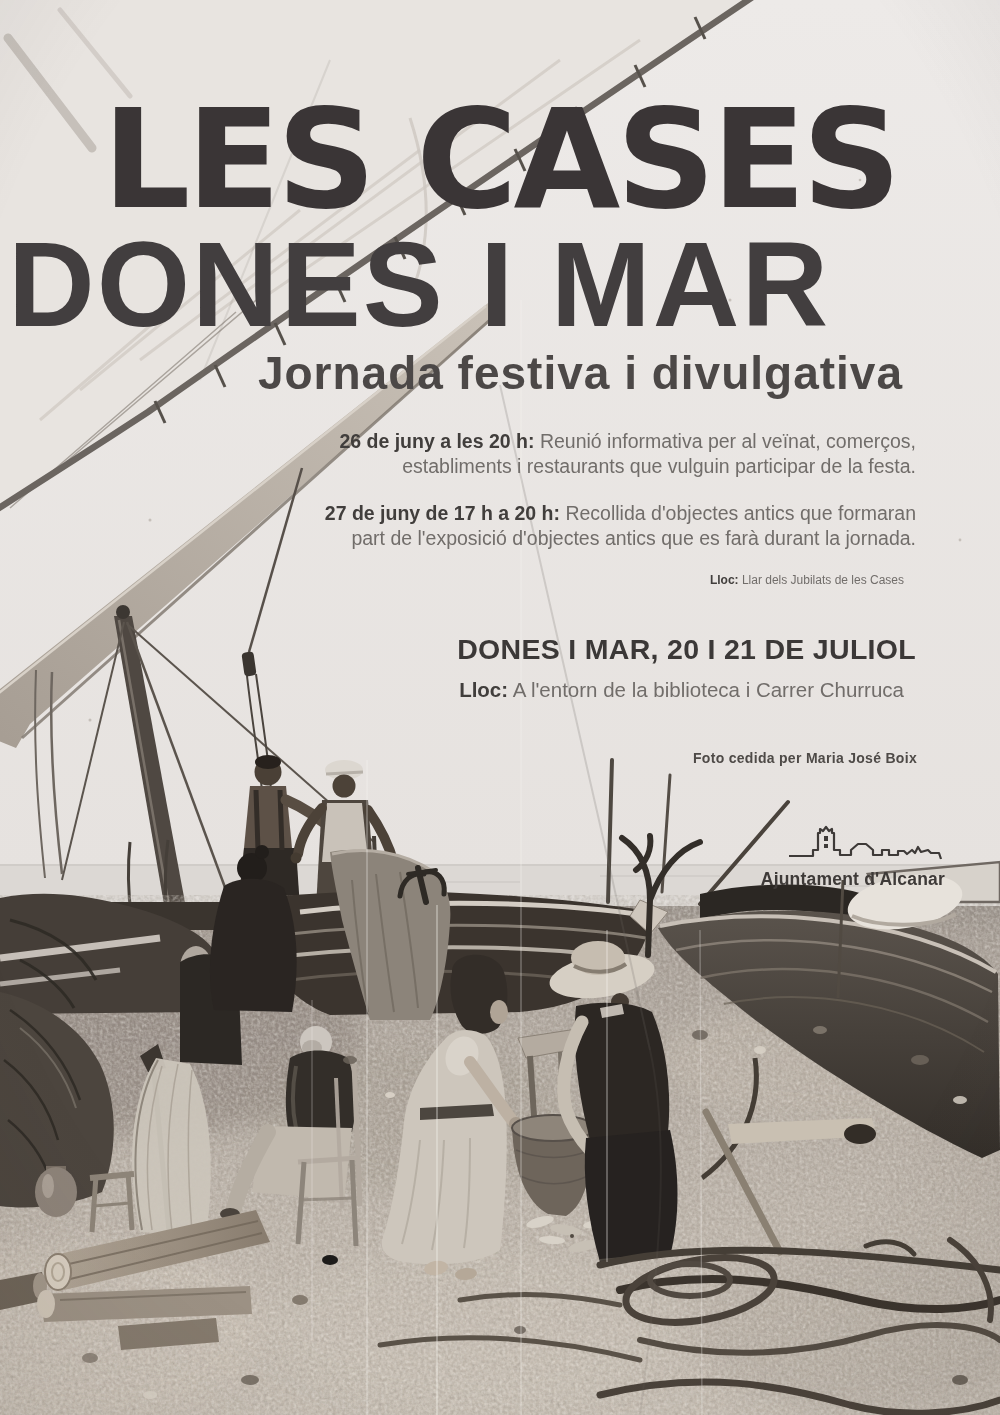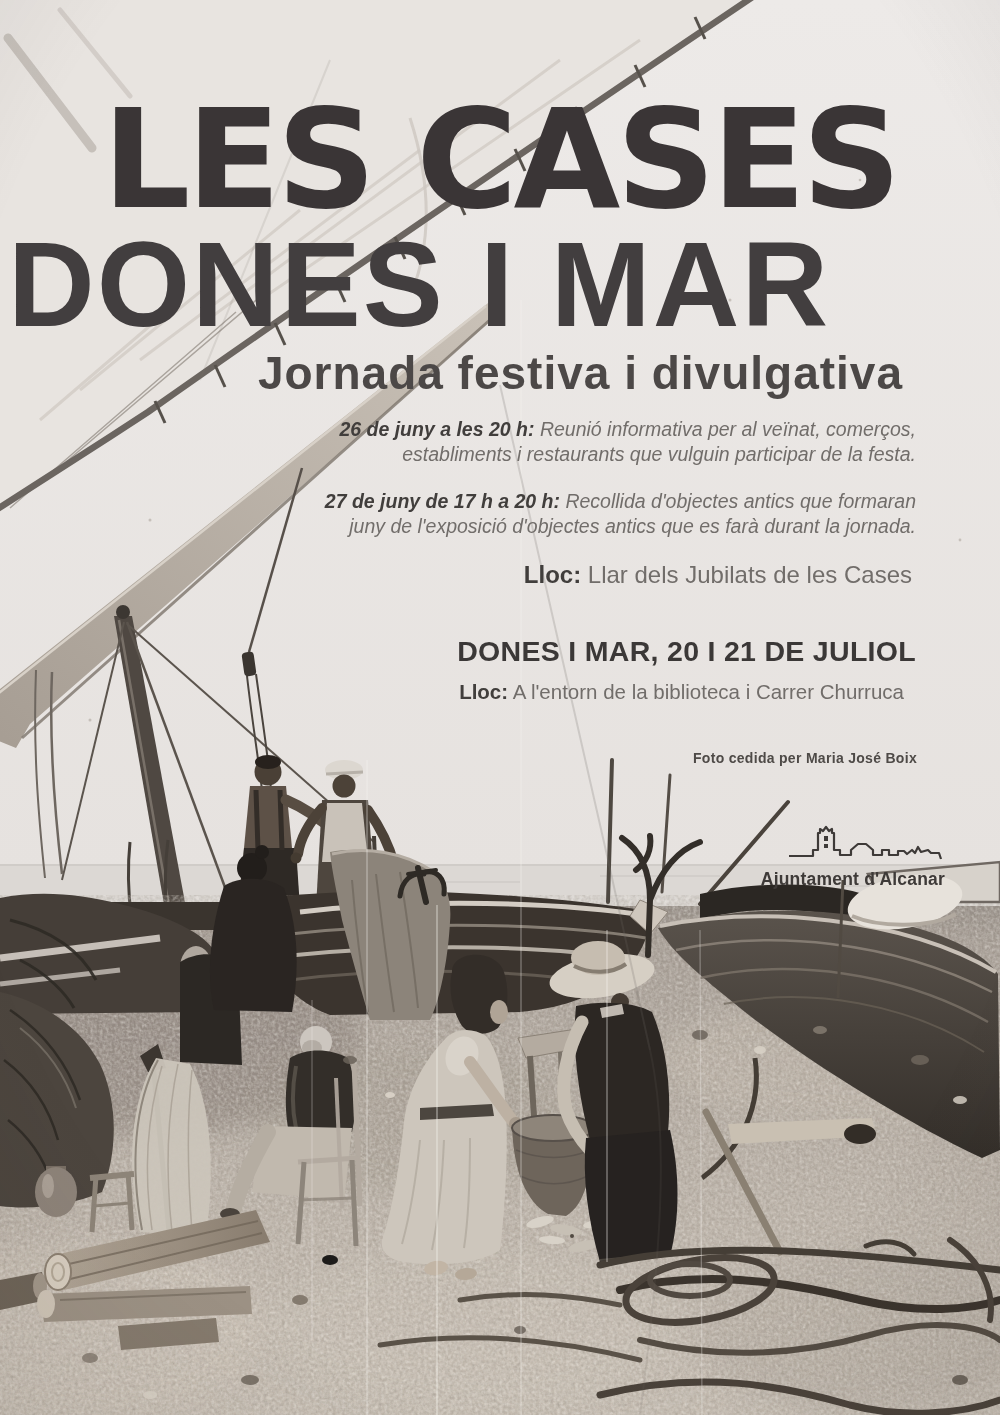--- a/index.html
+++ b/index.html
@@ -8,22 +8,22 @@
   .photo{position:absolute;left:0;top:0;width:1000px;height:1415px;}
   .txt{position:absolute;z-index:5;}
   .title1{left:0;right:0;top:91px;text-align:center;
           font-family:"DejaVu Sans",sans-serif;font-weight:bold;
           font-size:138px;line-height:1;letter-spacing:-4px;color:#3a3536;}
   .title2{left:8px;right:0;top:224px;text-align:left;
           font-weight:bold;font-size:120px;line-height:1;letter-spacing:2px;color:#423e3f;}
   .subtitle{right:97px;top:346px;font-size:46px;letter-spacing:1px;color:#4c4847;}
   .info{right:84px;top:417px;width:660px;text-align:right;color:#716d6a;}
   .info .cta{font-size:22.5px;font-weight:bold;color:#3b3837;letter-spacing:.4px;margin:0 0 17px 0;}
-  .info p.ev{font-size:19.5px;line-height:25px;margin:0 0 22px 0;white-space:pre-line;font-style:italic;}
-  .info .loc{font-size:24px;margin:0 4px 46px 0;}
+  .info p.ev{font-size:19.5px;line-height:25px;margin:12px 0 22px 0;white-space:pre-line;}
+  .info .loc{font-size:12px;margin:0 12px 46px 0;}
   .info .loc2{font-size:20.5px;margin:12px;}
   .info b{color:#413e3c;}
   .info .fest{font-size:28.5px;font-weight:bold;color:#3b3837;letter-spacing:.3px;margin:0 0 9px 0;}
   .credit{right:83px;top:750px;font-size:14px;font-weight:bold;color:#4e4a47;letter-spacing:.3px;}
   .logo{right:55px;top:820px;width:195px;text-align:right;color:#3e3a38;}
   .logo .lt{font-size:17.5px;font-weight:bold;letter-spacing:.2px;margin-top:1px;}
   h1,h2,h3,p{margin:0;padding:0;}
 </style>
 </head>
 <body>
@@ -408,21 +408,21 @@
   </svg>
 
   <h1 class="txt title1">LES CASES</h1>
   <h2 class="txt title2">DONES I MAR</h2>
   <h3 class="txt subtitle">Jornada festiva i divulgativa</h3>
 
   <div class="txt info">
     <p class="ev"><b>26 de juny a les 20 h:</b><span> Reunió informativa per al veïnat, comerços,
 establiments i restaurants que vulguin participar de la festa.</span></p>
     <p class="ev"><b>27 de juny de 17 h a 20 h:</b><span> Recollida d'objectes antics que formaran
-juny de l'exposició d'objectes antics que es farà durant la jornada.</span></p>
+part de l'exposició d'objectes antics que es farà durant la jornada.</span></p>
     <p class="loc"><b>Lloc:</b><span> Llar dels Jubilats de les Cases</span></p>
     <p class="fest">DONES I MAR, 20 I 21 DE JULIOL</p>
     <p class="loc2"><b>Lloc:</b><span> A l'entorn de la biblioteca i Carrer Churruca</span></p>
   </div>
 
   <div class="txt credit">Foto cedida per Maria José Boix</div>
 
   <div class="txt logo">
     <svg width="160" height="44" viewBox="0 0 160 44" xmlns="http://www.w3.org/2000/svg" fill="none" stroke="#3e3a38" stroke-width="2.2" stroke-linejoin="round">
       <path d="M4,36 L28,36 L28,30 L33,30 L33,13 L35,13 L35,9 L38,11 L41,7 L44,11 L47,9 L47,13 L49,13 L49,30 L55,30 L55,35 L66,35

